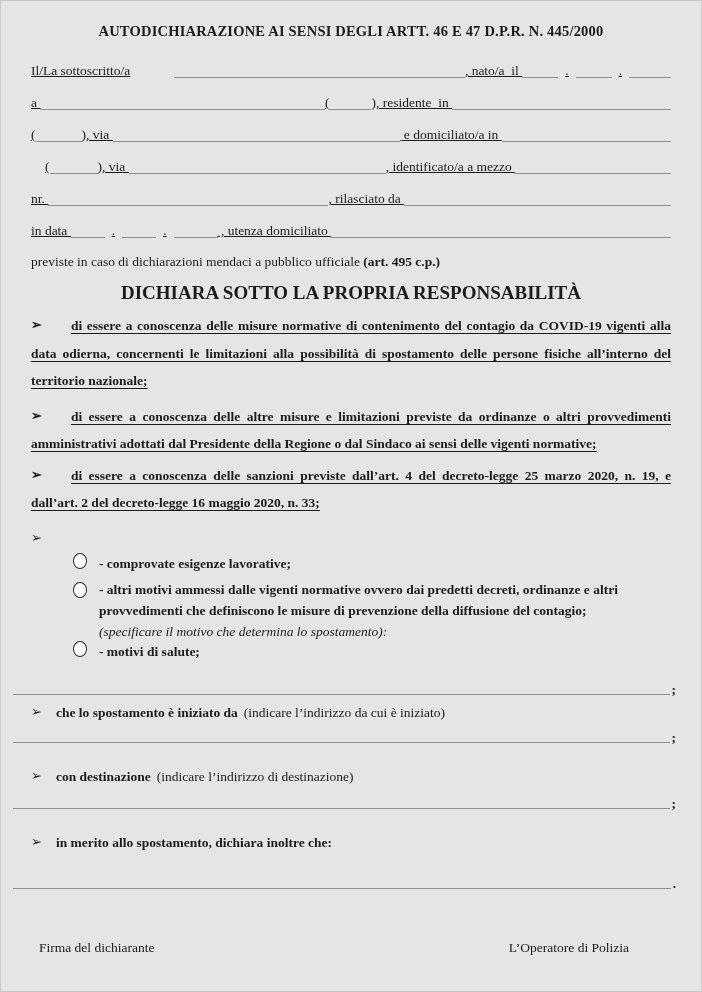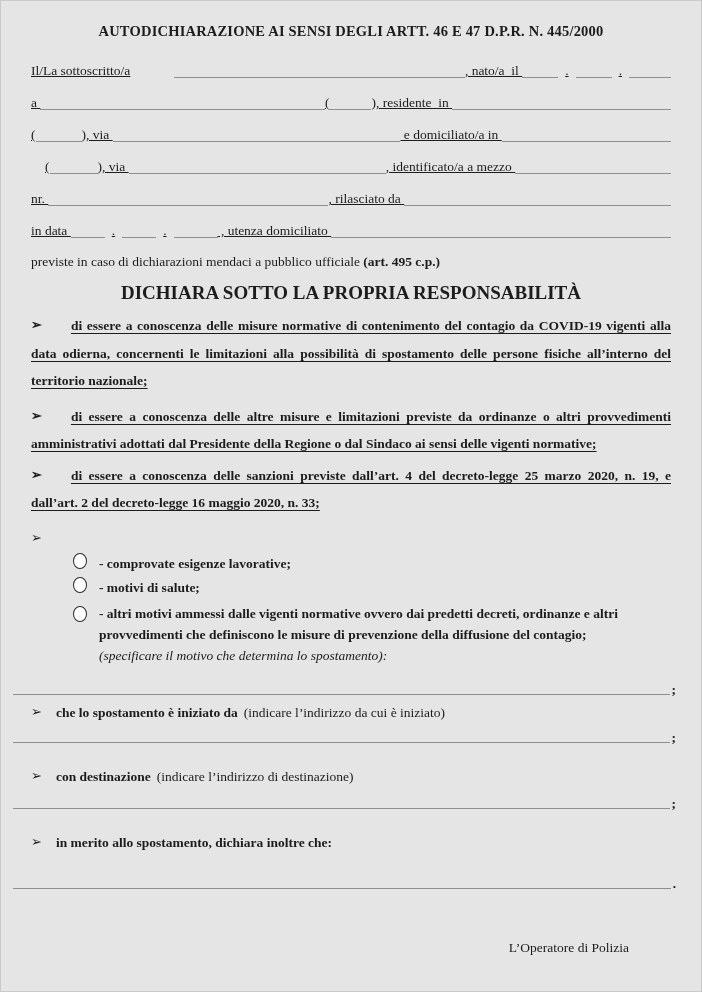--- a/index.html
+++ b/index.html
@@ -162,31 +162,31 @@
   <div class="arrow-row" style="margin-top:10px;">
     <span class="arrow">➢</span>
     <span class="gap"></span>
   </div>
 
   <div class="options">
     <div class="opt">
       <span class="radio"></span>
       <span class="opt-text">- comprovate esigenze lavorative;</span>
     </div>
-    <div class="opt">
-      <span class="radio"></span>
-      <span class="opt-text">- motivi di salute;</span>
-    </div>
     <div class="opt opt3">
       <span class="radio"></span>
       <span class="opt-text">
         <span>- altri motivi ammessi dalle vigenti normative ovvero dai predetti decreti, ordinanze e altri provvedimenti che definiscono le misure di prevenzione della diffusione del contagio;</span>
         <div class="opt-note">(specificare il motivo che determina lo spostamento):</div>
       </span>
     </div>
+    <div class="opt">
+      <span class="radio"></span>
+      <span class="opt-text">- motivi di salute;</span>
+    </div>
   </div>
 
   <div class="fillrow mt20">
     <span class="fill-line"></span>
     <span class="term">;</span>
   </div>
 
   <div class="arrow-row">
     <span class="arrow">➢</span>
     <span class="gap"></span>
@@ -217,17 +217,18 @@
     <span class="lab">in merito allo spostamento, dichiara inoltre che:</span>
   </div>
 
   <div class="fillrow" style="margin-top:24px;">
     <span class="fill-line"></span>
     <span class="term">.</span>
   </div>
 
   <div class="footer">
     <div class="footer-left">
+      <div>Firma del dichiarante</div>
     </div>
     <div class="footer-right">L’Operatore di Polizia</div>
   </div>
 
 </div>
 
 </body></html>

